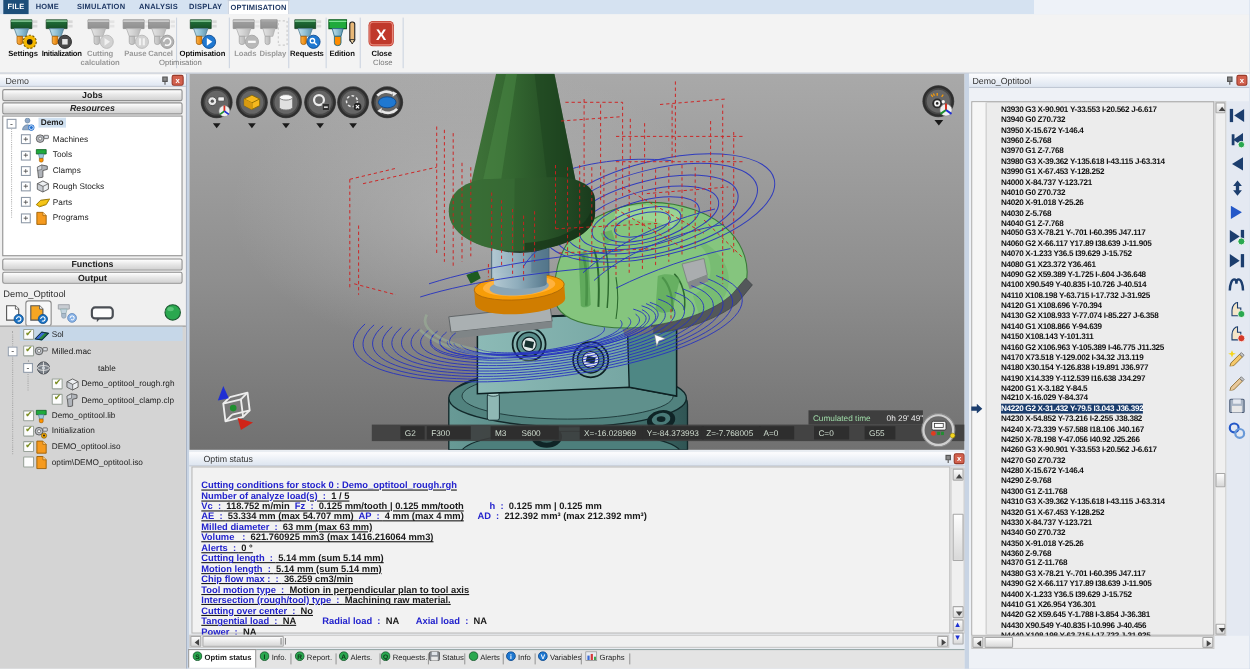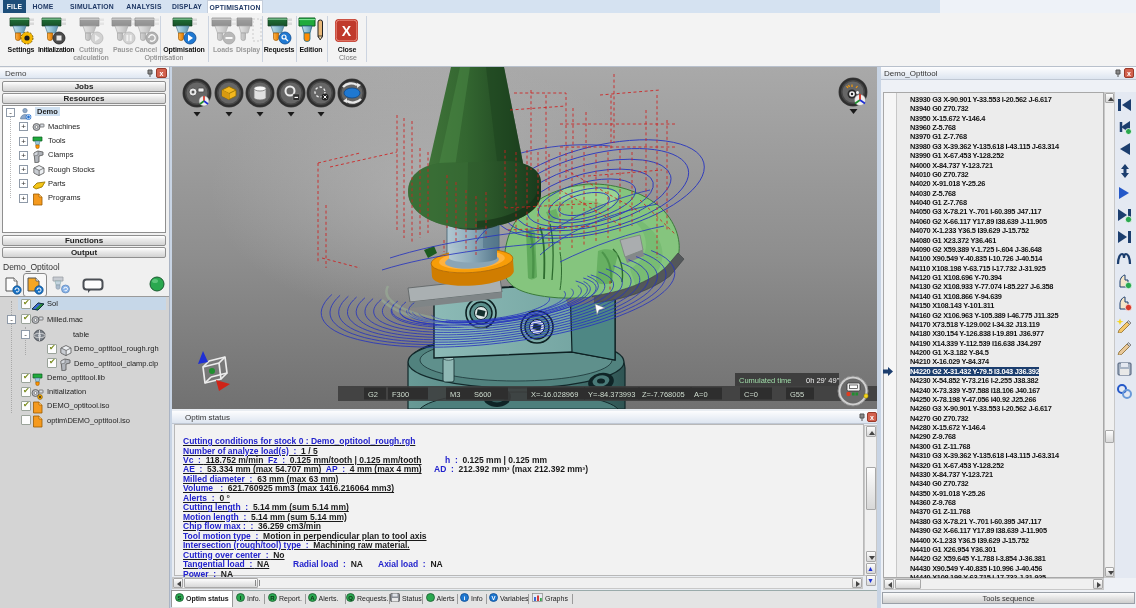--- a/index.html
+++ b/index.html
@@ -189,21 +189,21 @@
 </div>
     <div class="abs" style="left:0;top:67px;width:170px;height:541px;background:#f0f0f0;border-right:1px solid #aab4c4;">
 <div class="abs" style="left:0;top:1px;width:169px;height:11px;background:linear-gradient(#fdfdfe,#dfe7f2);border-bottom:1px solid #c0c8d4;">
         <span style="position:absolute;left:5px;top:1px;font-size:8px;color:#444;">Demo</span>
         <svg width="8" height="9" style="position:absolute;left:146px;top:1px;">
           <path d="M2,1 h4 v4 h-4 z M4,5 v3" stroke="#555" fill="#888" stroke-width="1"></path>
         </svg>
         <div style="position:absolute;left:156px;top:0px;width:11px;height:10px;background:#d2614e;border:1px solid #9a3a2a;border-radius:2px;color:#fff;font-size:7px;font-weight:bold;text-align:center;line-height:9px;">x</div>
       </div>
 <div class="gbtn" style="top:14px;">Jobs</div>
-<div class="gbtn" style="top:26px;">Resources</div>
+<div class="gbtn" style="top:26px;font-style:italic;">Resources</div>
 <div class="abs" style="left:2px;top:38px;width:164px;height:128px;background:#fff;border:1px solid #8f8f8f;"></div>
 <div class="abs" style="left:10px;top:50px;width:1px;height:81px;border-left:1px dotted #b8b8b8;"></div>
 <div class="exp" style="left:6px;top:40.5px;">-</div>
 <div class="abs" style="left:19px;top:38.5px;"><svg width="13" height="12" viewBox="0 0 13 12">
           <circle cx="6" cy="2.6" r="2.2" fill="#8fa8c8" stroke="#5a7a9a" stroke-width="0.6"></circle>
           <path d="M1.5,11 a4.5,4.5 0 0 1 9,0 z" fill="#8fa8c8" stroke="#5a7a9a" stroke-width="0.6"></path>
           <circle cx="9.5" cy="9" r="2.8" fill="#1f6fd1"></circle>
           <circle cx="9.5" cy="9" r="1.8" fill="none" stroke="#fff" stroke-width="0.7"></circle>
         </svg></div>
 <div class="trow" style="left:35px;top:40.0px;font-weight:bold;background:#cfe0f0;padding:0 2px;">Demo</div>
@@ -298,21 +298,21 @@
           <rect x="8" y="1" width="4" height="3" rx="0.5" fill="#d8dce2" stroke="#555" stroke-width="0.7"></rect>
         </svg></div>
 <div class="trow" style="left:47px;top:17.5px;">Milled.mac</div>
 <div class="exp" style="left:21px;top:32.5px;">-</div>
 <div class="abs" style="left:33px;top:31.0px;"><svg width="13" height="13" viewBox="0 0 13 13">
           <circle cx="6.5" cy="6.5" r="5.5" fill="#7a8088" stroke="#3a3e44" stroke-width="0.8"></circle>
           <ellipse cx="6.5" cy="6.5" rx="5.5" ry="2.2" fill="none" stroke="#e8e8e8" stroke-width="0.8"></ellipse>
           <line x1="6.5" y1="1" x2="6.5" y2="12" stroke="#e8e8e8" stroke-width="0.8"></line>
           <circle cx="6.5" cy="6.5" r="1.5" fill="#cfd4da"></circle>
         </svg></div>
-<div class="trow" style="left:48px;top:32.5px;padding-left:25px;">table</div>
+<div class="trow" style="left:64px;top:32.5px;padding-left:25px;">table</div>
 <div class="ck" style="left:47px;top:46.5px;"></div>
 <div class="abs" style="left:59px;top:45.5px;"><svg width="13" height="13" viewBox="0 0 13 13">
           <path d="M2,4 l5,-2.5 5,2.5 v5 l-5,2.5 -5,-2.5 z" fill="#eceff2" stroke="#555" stroke-width="0.8"></path>
           <path d="M2,4 l5,2.5 5,-2.5 M7,6.5 v5" fill="none" stroke="#555" stroke-width="0.7"></path>
           <path d="M2,4 l5,2.5 v5 l-5,-2.5 z" fill="#c8ccd2" stroke="#555" stroke-width="0.5"></path>
         </svg></div>
 <div class="trow" style="left:74px;top:47.0px;">Demo_optitool_rough.rgh</div>
 <div class="ck" style="left:47px;top:61.0px;"></div>
 <div class="abs" style="left:59px;top:60.0px;"><svg width="12" height="13" viewBox="0 0 12 13">
           <path d="M2,3 l4,-2 5,1 v3 l-4,1 v6 l-4,1 z" fill="#b0b4ba" stroke="#555" stroke-width="0.8"></path>
@@ -831,21 +831,20 @@
       <div class="arr" style="left:1.5px;top:3px;border-left:3px solid transparent;border-right:3px solid transparent;border-top:4px solid #444;"></div>
     </div>
 <div class="abs sbv" style="left:883px;top:578px;width:221px;height:12px;"></div>
 <div class="sbtn" style="left:884px;top:579px;width:10px;height:10px;">
       <div class="arr" style="left:3px;top:2px;border-top:3px solid transparent;border-bottom:3px solid transparent;border-right:4px solid #444;"></div>
     </div>
 <div class="sbtn" style="left:895px;top:579px;width:26px;height:10px;"></div>
 <div class="sbtn" style="left:1093px;top:579px;width:10px;height:10px;">
       <div class="arr" style="left:3px;top:2px;border-top:3px solid transparent;border-bottom:3px solid transparent;border-left:4px solid #444;"></div>
     </div>
-<div class="seqbar" style="left:882px;top:592px;width:253px;height:12px;line-height:11px;">Tools sequence</div>
 <div class="abs" style="left:1115px;top:92px;width:21px;height:486px;background:#e4e9f2;"></div>
 <svg class="abs" style="left:1116px;top:97px;" width="17" height="16" viewBox="0 0 17 16">
       <rect x="2" y="2" width="3" height="12" fill="#1c3e6e"></rect>
       <path d="M15,2 v12 l-9,-6 z" fill="#1c3e6e"></path>
     </svg>
 <svg class="abs" style="left:1116px;top:119px;" width="17" height="16" viewBox="0 0 17 16">
       <path d="M14,2 v12 l-9,-6 z" fill="#1c3e6e"></path>
       <path d="M5,3 v10" stroke="#1c3e6e" stroke-width="2.5" fill="none"></path>
       <circle cx="12.5" cy="12.5" r="3" fill="#2aa84f" stroke="#fff" stroke-width="0.8"></circle>
     </svg>

